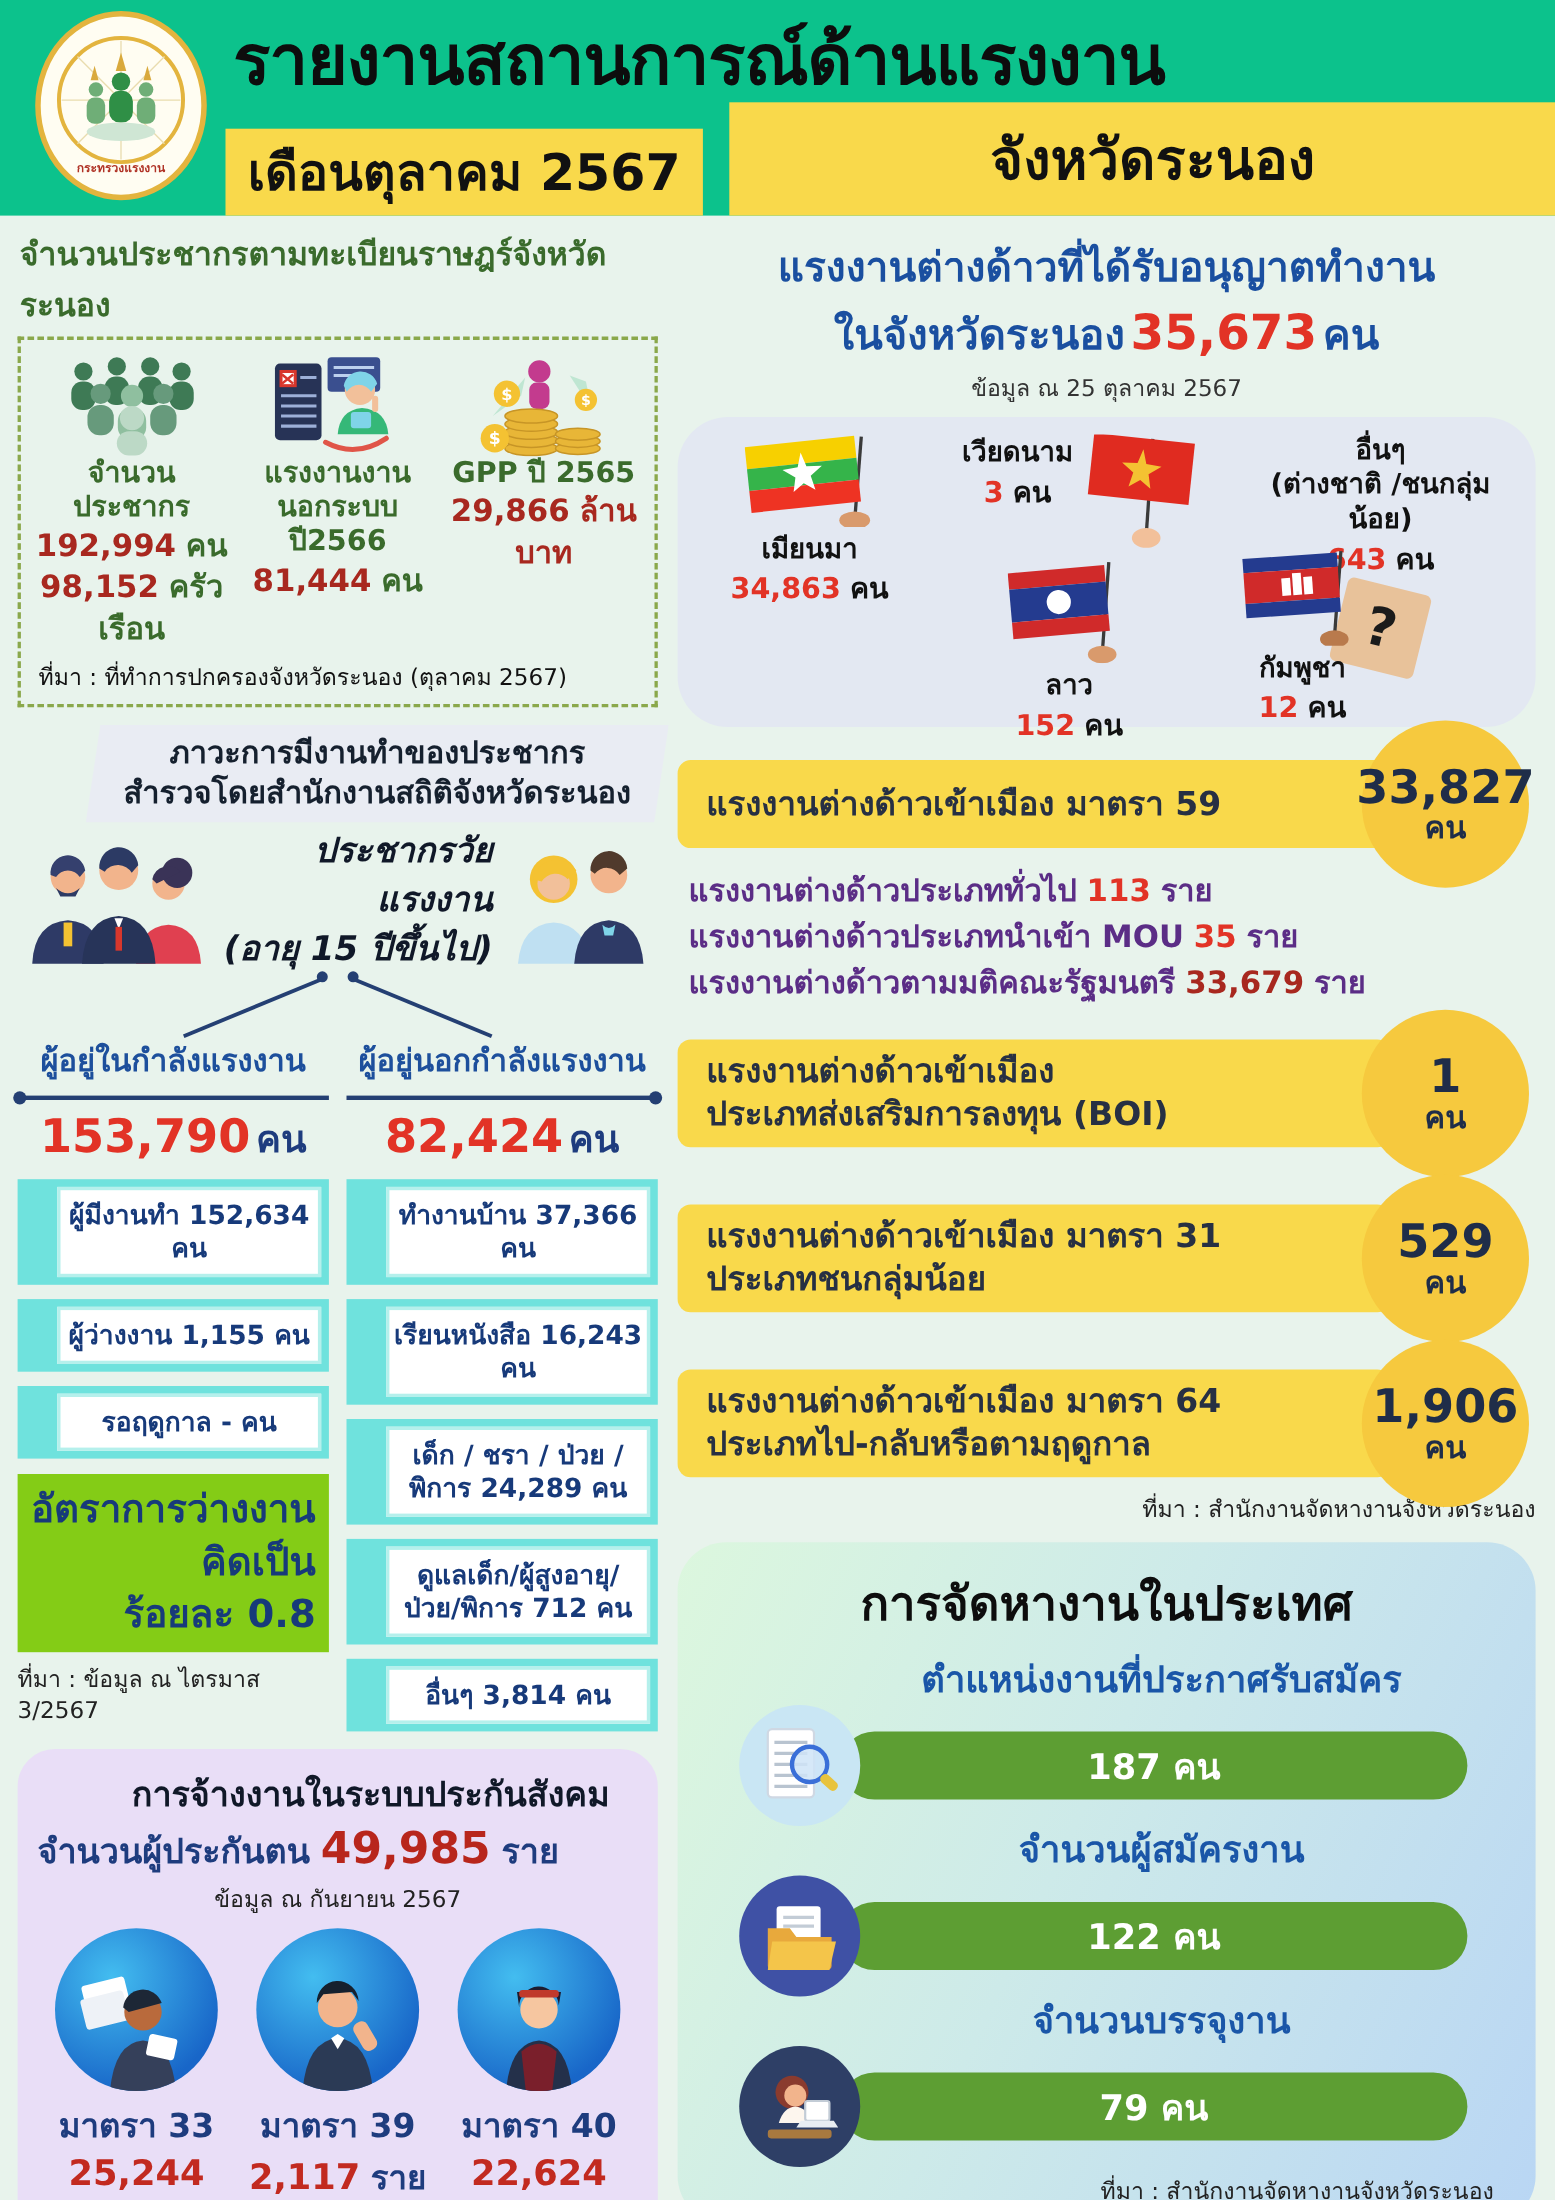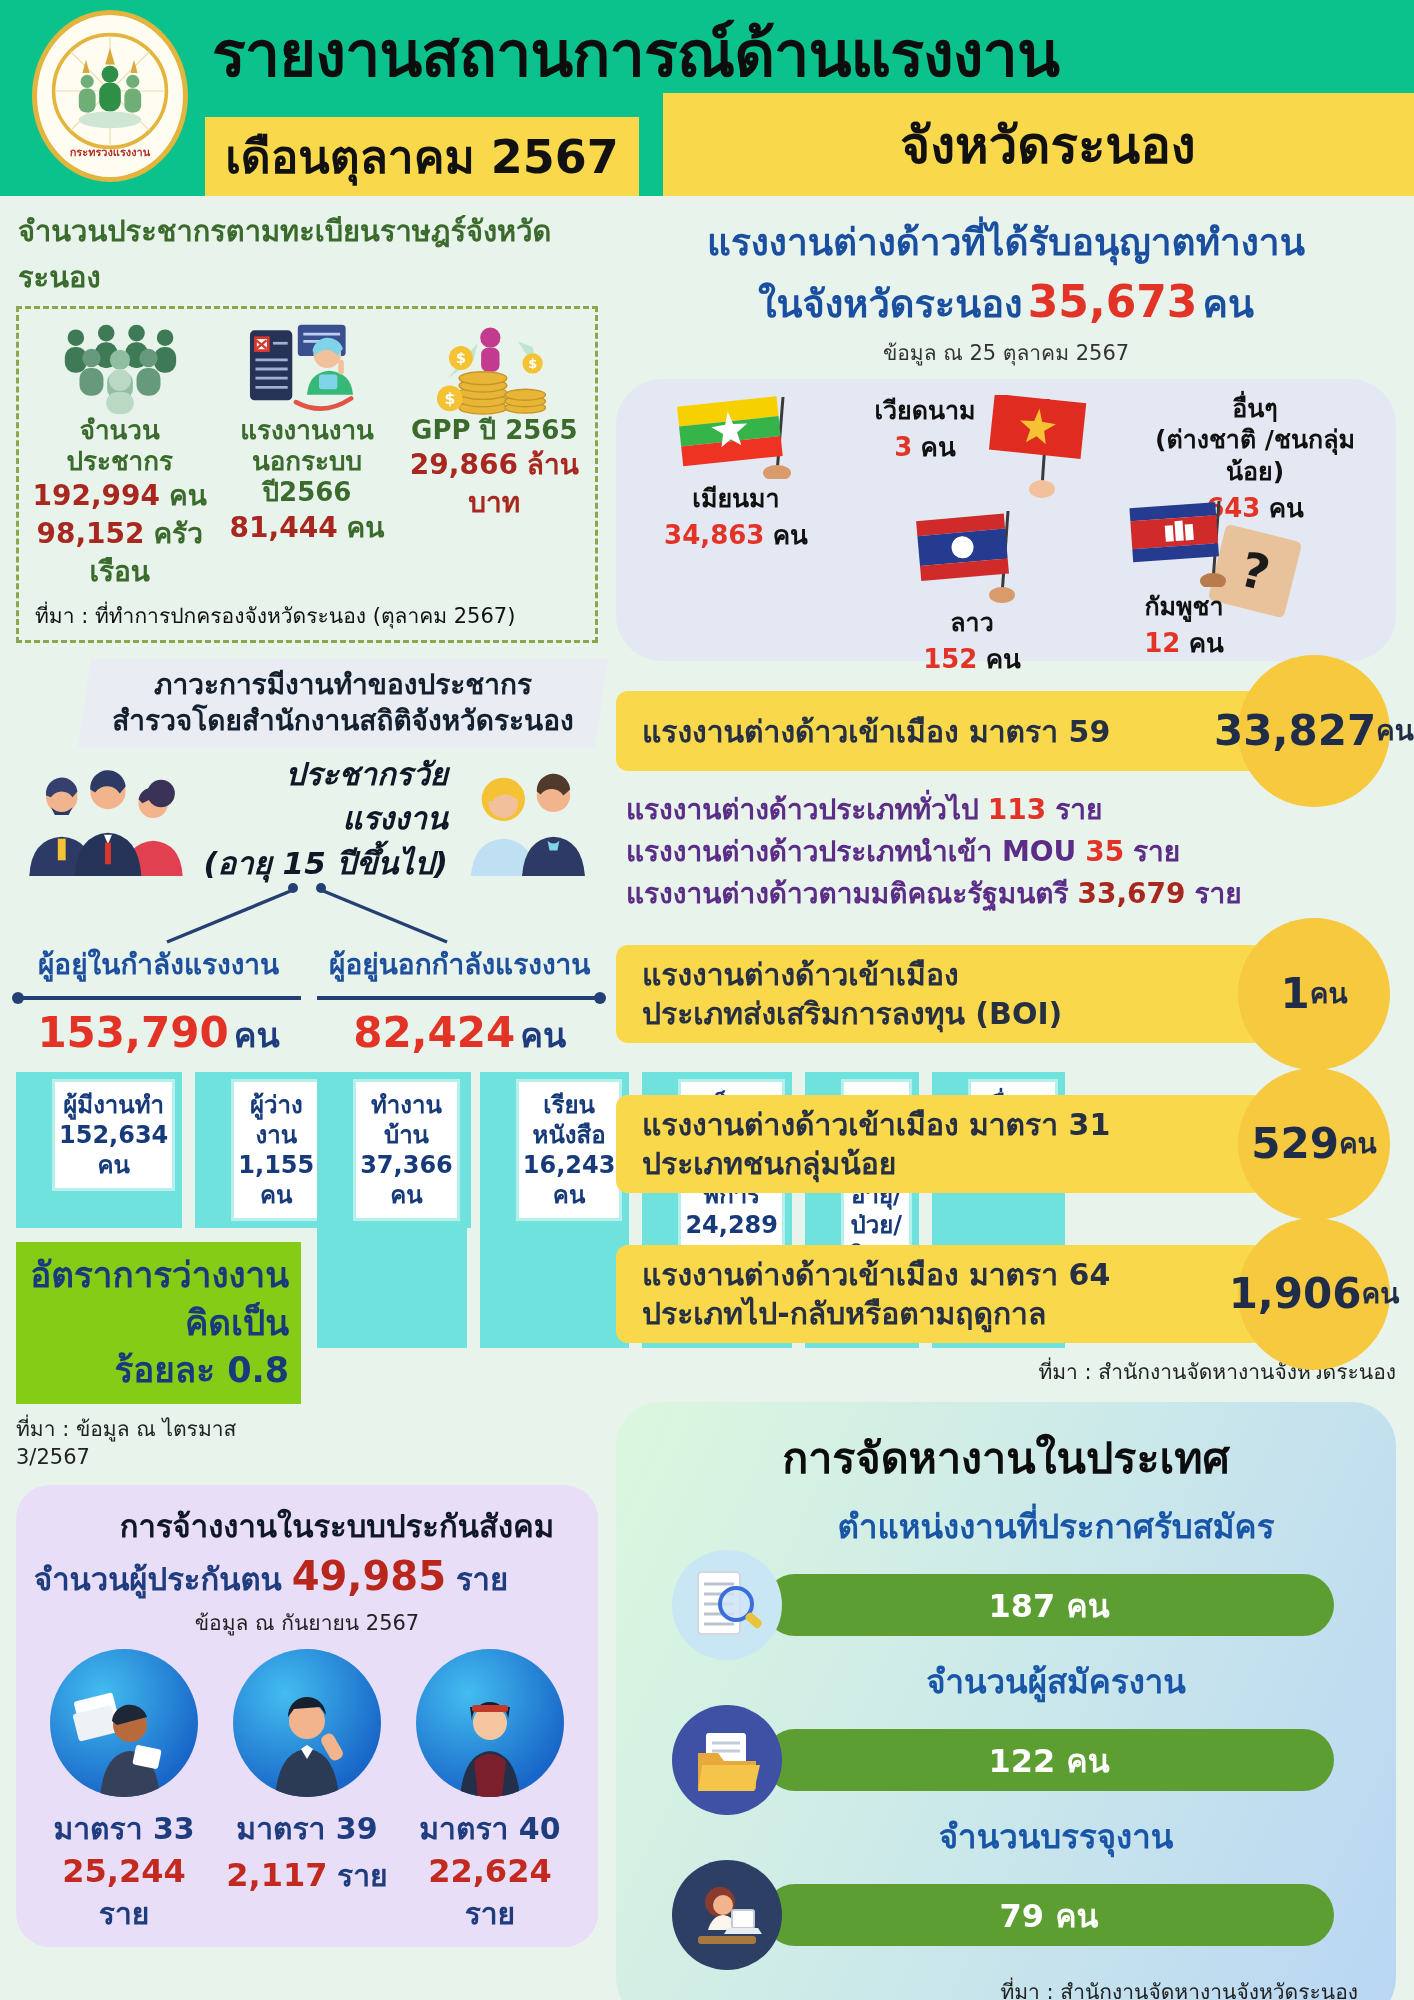--- a/index.html
+++ b/index.html
@@ -59,21 +59,21 @@
   .wf-side { width:49%; }
   .wf-label { text-align:center; font-size:28px; color:#1d4f9c; font-weight:bold;
               border-bottom:4px solid #243f73; padding-bottom:10px; position:relative; }
   .wf-label.dl::after { content:''; position:absolute; left:-4px; bottom:-8px;
               width:12px; height:12px; border-radius:50%; background:#243f73; }
   .wf-label.dr::after { content:''; position:absolute; right:-4px; bottom:-8px;
               width:12px; height:12px; border-radius:50%; background:#243f73; }
   .wf-num { text-align:center; margin:8px 0 10px; }
   .wf-num .n { font-size:42px; color:#e23326; font-weight:bold; }
   .wf-num .u { font-size:34px; color:#1e3c7e; font-weight:bold; }
-  .chips { display:flex; flex-direction:row; gap:13px; }
+  .chips { display:flex; flex-direction:column; gap:13px; }
   .chip { background:#6fe2dd; padding:7px 7px 7px 36px; }
   .chip-in { background:#fff; border:3px solid #b5f0ec; color:#173a7a; font-weight:bold;
              font-size:24px; text-align:center; padding:8px 4px; line-height:1.25; }
   .rate { background:#84cc16; padding:10px 12px; margin-top:14px; font-size:35px;
           font-weight:bold; color:#173a7a; text-align:right; line-height:1.35; }
   .src { font-size:21px; color:#222; margin-top:8px; }
 
   
   .sso { background:#e9def7; border-radius:34px; padding:16px 18px 10px; margin-top:16px; }
   .sso-title { text-align:center; font-size:31px; font-weight:bold; color:#101828; margin-left:60px; }
@@ -109,21 +109,21 @@
   .qcard { width:78px; height:78px; background:#e8c29a; transform:rotate(14deg);
            margin:4px auto 0; display:flex; align-items:center; justify-content:center;
            font-size:48px; font-weight:bold; color:#1b1b1b; border-radius:6px; }
 
   .ysec { position:relative; }
   .ybar { background:#f9d94b; border-radius:12px; width:648px; min-height:80px;
           display:flex; flex-direction:column; justify-content:center;
           padding:10px 26px; font-size:30px; font-weight:bold; color:#273043; line-height:1.3; }
   .ycircle { position:absolute; right:6px; top:50%; transform:translateY(-50%);
              width:152px; height:152px; background:#f6c93e; border-radius:50%;
-             display:flex; align-items:center; justify-content:center;
+             display:flex; flex-direction:column; align-items:center; justify-content:center;
              line-height:1.05; z-index:2; }
   .ynum  { font-size:42px; font-weight:bold; color:#1f2d49; }
   .yunit { font-size:28px; font-weight:bold; color:#1f2d49; }
   .m59  { margin-top:30px; }
   .fdetails { margin:18px 0 0 10px; font-size:28px; line-height:1.5; }
   .boi  { margin-top:30px; }
   .m63  { margin-top:52px; }
   .m64  { margin-top:52px; }
   .f-src { text-align:right; font-size:21px; color:#222; margin-top:12px; }
 

